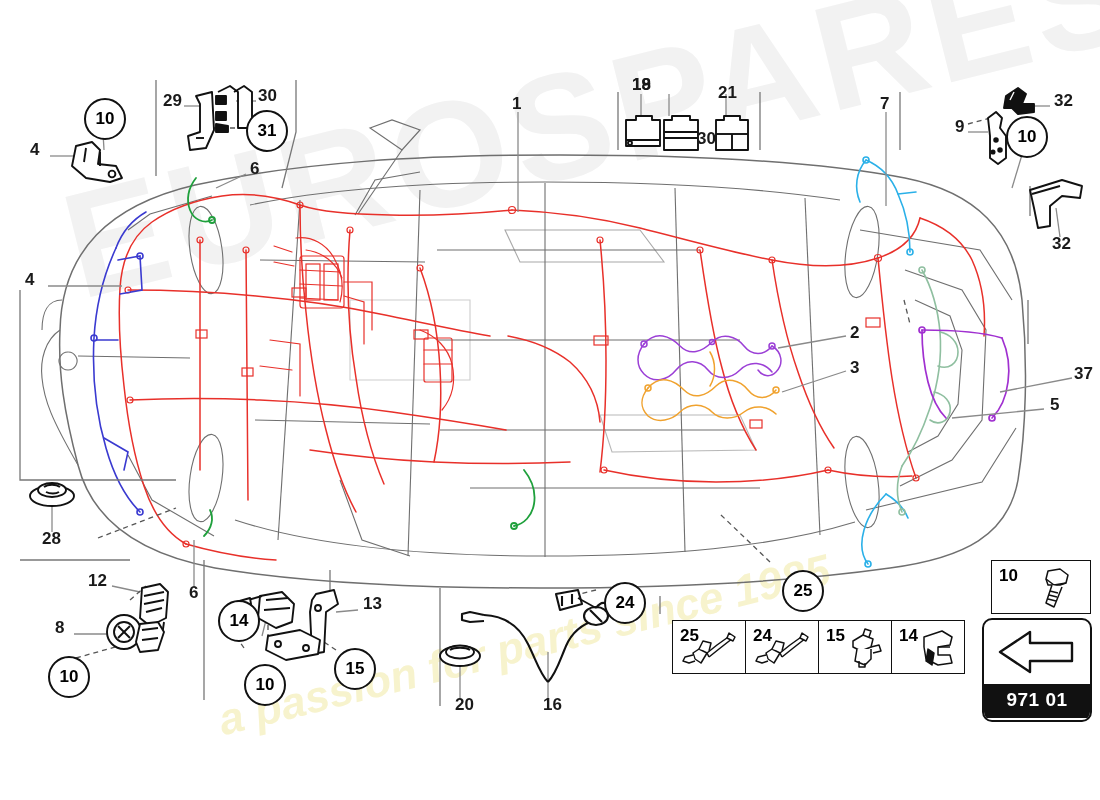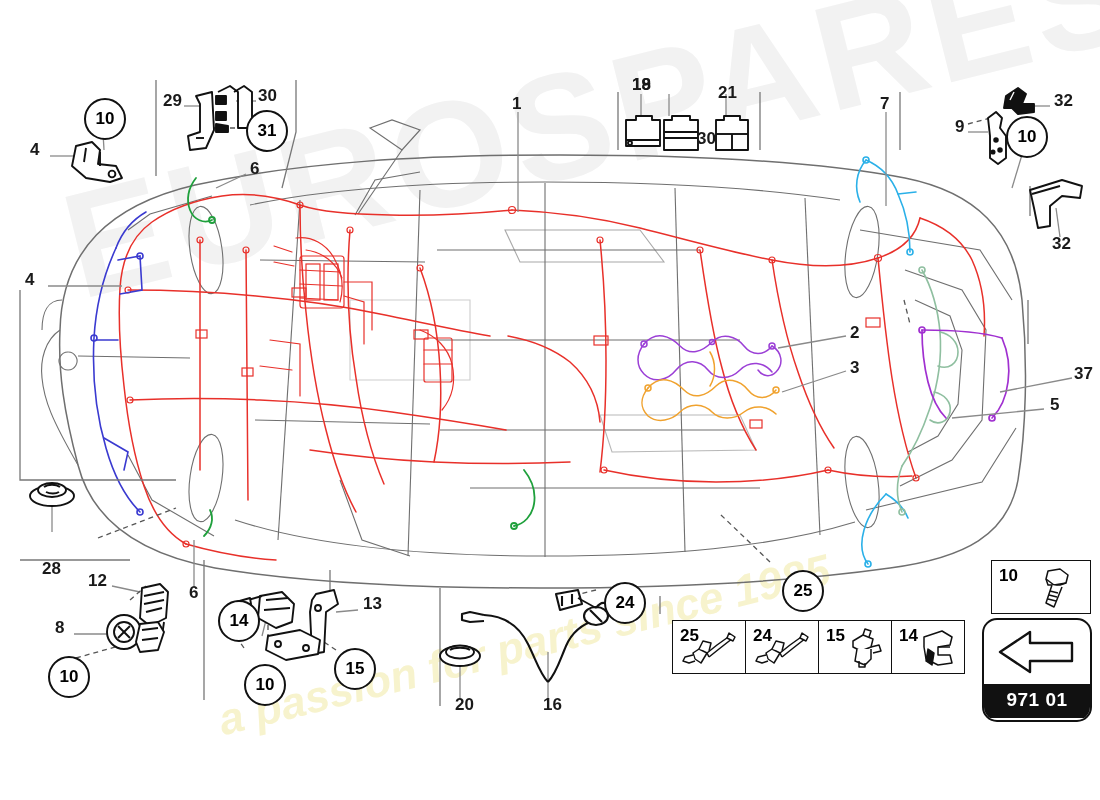--- a/index.html
+++ b/index.html
@@ -8,21 +8,21 @@
   #stage{position:absolute;inset:0;width:1100px;height:800px;}
   svg.layer{position:absolute;left:0;top:0;width:1100px;height:800px;overflow:visible;}
   .lbl{position:absolute;font-weight:bold;font-size:17px;color:#1a1a1a;line-height:1;
        white-space:nowrap;}
   .circ{position:absolute;border:2.2px solid #111;border-radius:50%;
         width:38px;height:38px;background:#fff;
         display:flex;align-items:center;justify-content:center;
         font-weight:bold;font-size:17px;}
   .lbox{position:absolute;border:1.6px solid #111;background:#fff;}
   .lbox .num{position:absolute;left:7px;top:5px;font-weight:bold;font-size:17px;}
-  .badge{position:absolute;border:2px solid #111;border-radius:15px;background:#fff;
+  .badge{position:absolute;border:2px solid #111;border-radius:10px;background:#fff;
          overflow:hidden;}
   .badge .arrowzone{height:64px;position:relative;}
   .badge .numzone{background:#111;color:#fff;font-weight:bold;font-size:19px;
                   text-align:center;padding:5px 0 7px;letter-spacing:.5px;}
   .wm{position:absolute;pointer-events:none;user-select:none;}
   .wm1{font-size:150px;font-weight:bold;color:#f2f2f2;letter-spacing:6px;
        transform:rotate(-14deg);}
   .wm2{font-size:44px;font-style:italic;color:#f7f3cd;font-weight:bold;
        transform:rotate(-14deg);}
 </style>
@@ -428,21 +428,21 @@
   <div class="lbl" style="left:88px;top:572px">12</div>
   <div class="lbl" style="left:363px;top:595px">13</div>
   <div class="lbl" style="left:543px;top:696px">16</div>
   <div class="lbl" style="left:455px;top:696px">20</div>
   <div class="lbl" style="left:632px;top:76px">18</div>
   <div class="lbl" style="left:632px;top:76px">19</div>
   <div class="lbl" style="left:697px;top:130px">30</div>
   <div class="lbl" style="left:718px;top:84px">21</div>
   <div class="lbl" style="left:1052px;top:235px">32</div>
   <div class="lbl" style="left:1074px;top:365px">37</div>
-  <div class="lbl" style="left:42px;top:560px">28</div>
+  <div class="lbl" style="left:42px;top:530px">28</div>
   <div class="lbl" style="left:163px;top:92px">29</div>
   <div class="lbl" style="left:258px;top:87px">30</div>
   <div class="lbl" style="left:1054px;top:92px">32</div>
 
   <div class="circ" style="left:84px;top:98px">10</div>
   <div class="circ" style="left:246px;top:110px">31</div>
   <div class="circ" style="left:1006px;top:116px">10</div>
   <div class="circ" style="left:782px;top:570px">25</div>
   <div class="circ" style="left:218px;top:600px">14</div>
   <div class="circ" style="left:334px;top:648px">15</div>

